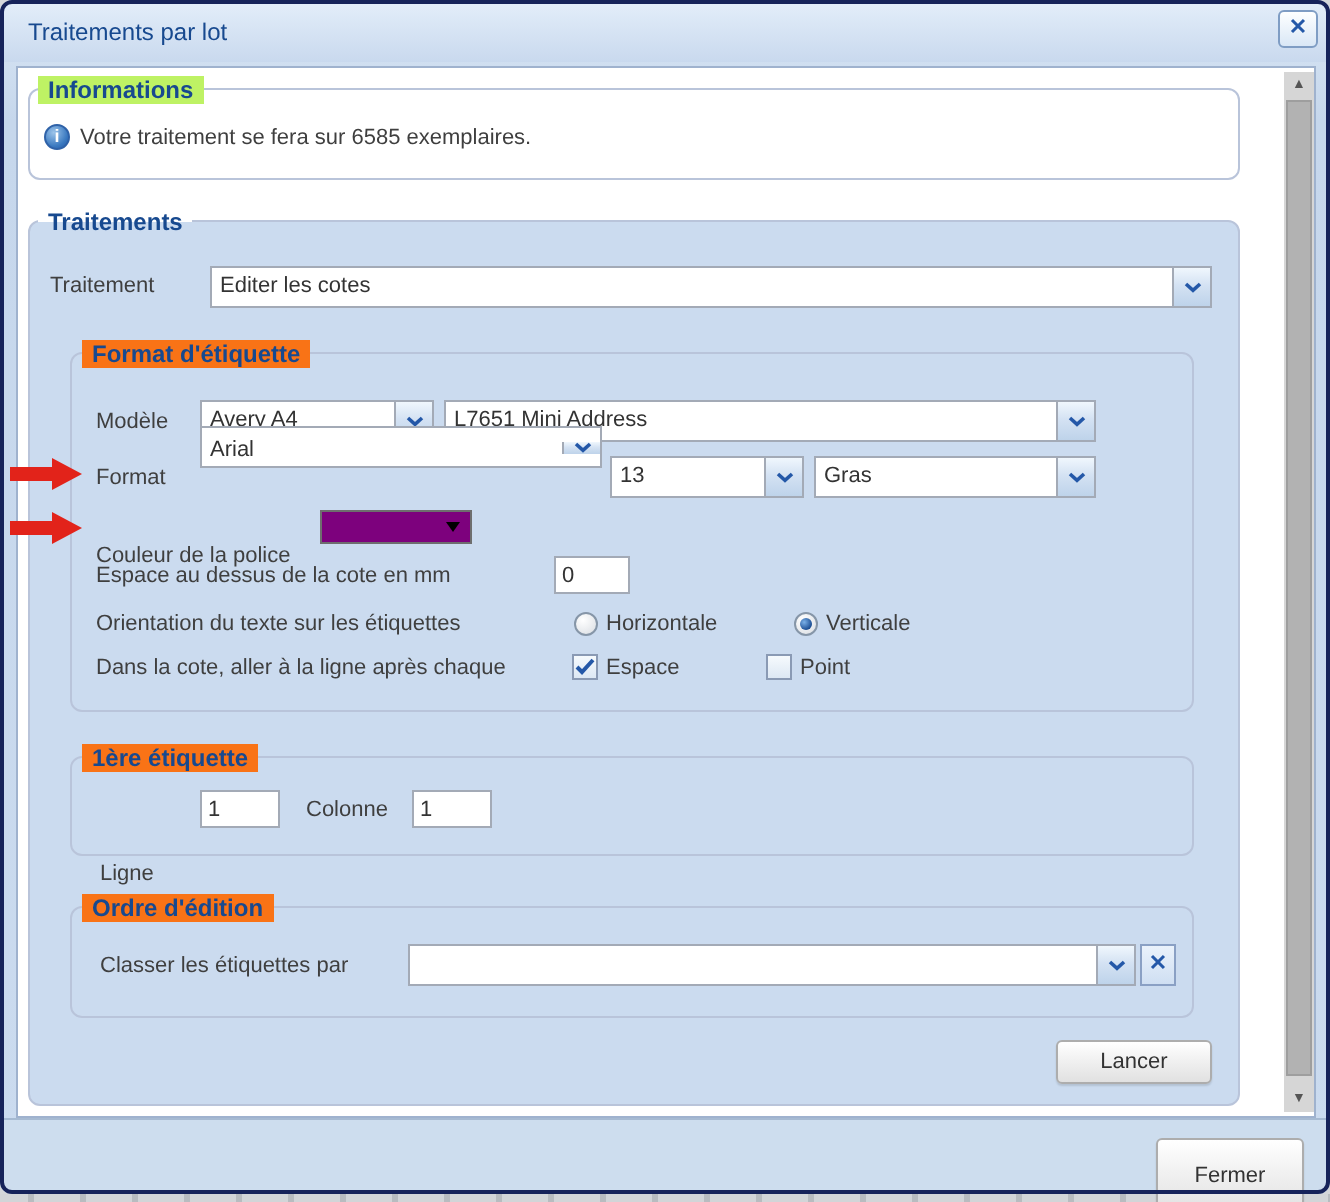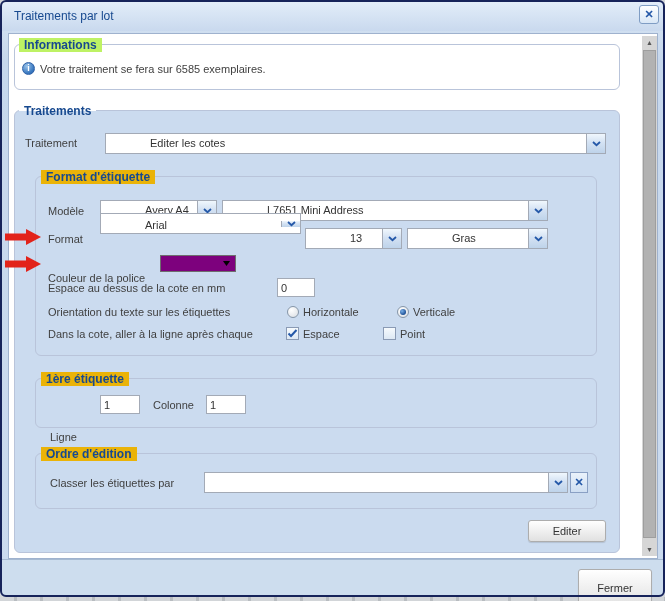--- a/index.html
+++ b/index.html
@@ -17,25 +17,25 @@
   .close-btn{position:absolute;left:639px;top:5px;width:20px;height:19px;box-sizing:border-box;
     border:1px solid #7f9dc4;border-radius:3px;background:linear-gradient(#feffff,#d9e7f6);
     color:#2458a8;font-weight:bold;font-size:11px;line-height:17px;text-align:center;z-index:61;}
   .content{position:absolute;left:8px;top:33px;width:650px;height:526px;background:#fff;
     border:1px solid #9fb2ce;box-sizing:border-box;}
   .grp{position:absolute;border:1px solid #b9c4da;border-radius:6px;box-sizing:border-box;}
   .legend{position:absolute;font-size:12px;font-weight:bold;color:#17498f;padding:0 5px;
     line-height:14px;white-space:nowrap;}
   .legend.on-white{background:#bef264;}
   .legend.on-split{background:linear-gradient(#fff 50%,#cbdbef 50%);}
-  .legend.on-blue{background:#eab308;}
+  .legend.on-blue{background:#f97316;}
   .blue-panel{background:#cbdbef;}
   .lbl{position:absolute;font-size:11px;color:#3f3f3f;white-space:nowrap;}
   .combo{position:absolute;display:flex;height:21px;box-sizing:border-box;border:1px solid #a3aab6;
-    background:#fff;padding-left:40px;}
+    background:#fff;}
   .combo .field{flex:1;font-size:11px;color:#333;padding:3px 0 0 4px;overflow:hidden;white-space:nowrap;}
   .combo .cbtn{width:18px;border-left:1px solid #a3aab6;display:flex;align-items:center;
     justify-content:center;background:linear-gradient(#f0f7fd,#d4e2f3 45%,#bed3ea);}
   .txt{position:absolute;height:19px;box-sizing:border-box;border:1px solid #a3aab6;background:#fff;
     font-family:"Liberation Sans",sans-serif;font-size:11px;color:#333;padding:0 3px;}
   .radio{position:absolute;width:12px;height:12px;border-radius:50%;box-sizing:border-box;
     border:1px solid #8696a8;background:radial-gradient(circle at 35% 30%,#ffffff,#d9dde2);}
   .radio.checked::after{content:"";position:absolute;left:2px;top:2px;width:6px;height:6px;
     border-radius:50%;background:radial-gradient(circle at 35% 35%,#7ab0e8,#17498f 75%);}
   .checkbox{position:absolute;width:13px;height:13px;box-sizing:border-box;border:1px solid #8a9ab4;
@@ -193,21 +193,21 @@
     <span class="cbtn">
       <svg width="9" height="6" viewBox="0 0 9 6">
         <path d="M1 1 L4.5 4.2 L8 1" fill="none" stroke="#2458a8" stroke-width="1.8"></path>
         </svg>
     </span>
   </div>
   <span class="xbtn" style="left:570px;top:472px;">
     <span>✕</span>
   </span>
 
-  <div class="btn3d" style="left:528px;top:520px;width:78px;height:22px;">Editer</div>
+  <div class="btn3d" style="left:528px;top:520px;width:78px;height:22px;">Lancer</div>
 
   <div class="scrollbar">
     <span class="sb-arrow" style="top:0;">▲</span>
     <span class="sb-thumb"></span>
     <span class="sb-arrow" style="bottom:0;">▼</span>
   </div>
 
   <div class="footer"></div>
   <div class="btn3d" style="left:578px;top:569px;width:74px;height:38px;">Fermer</div>
 

